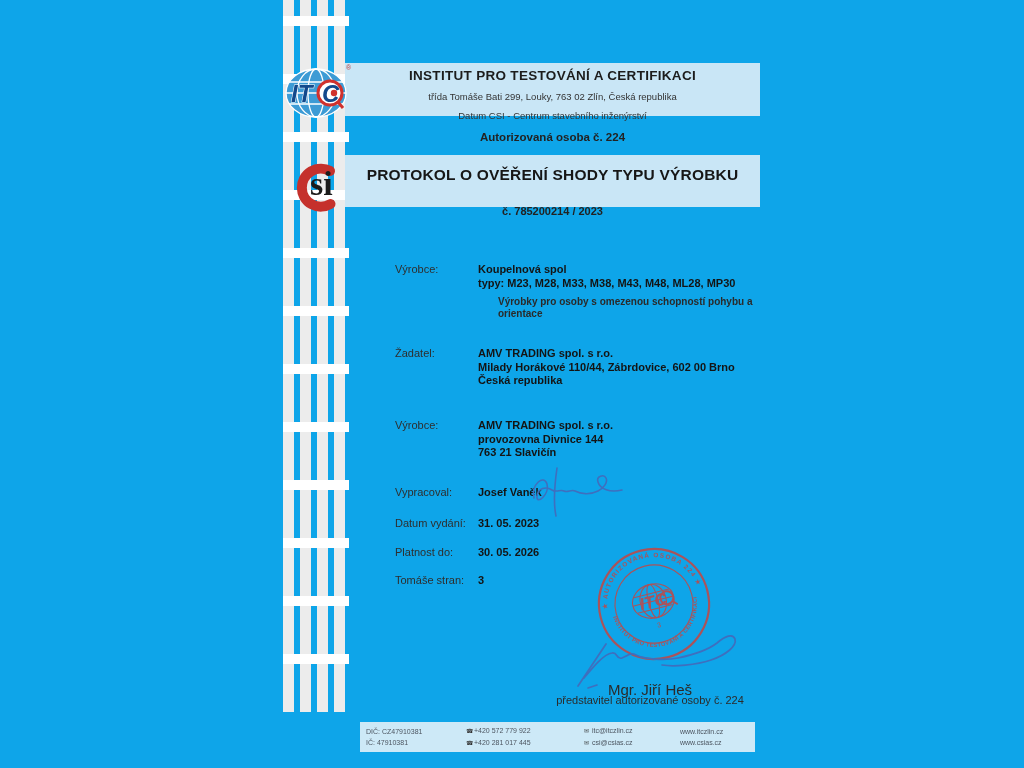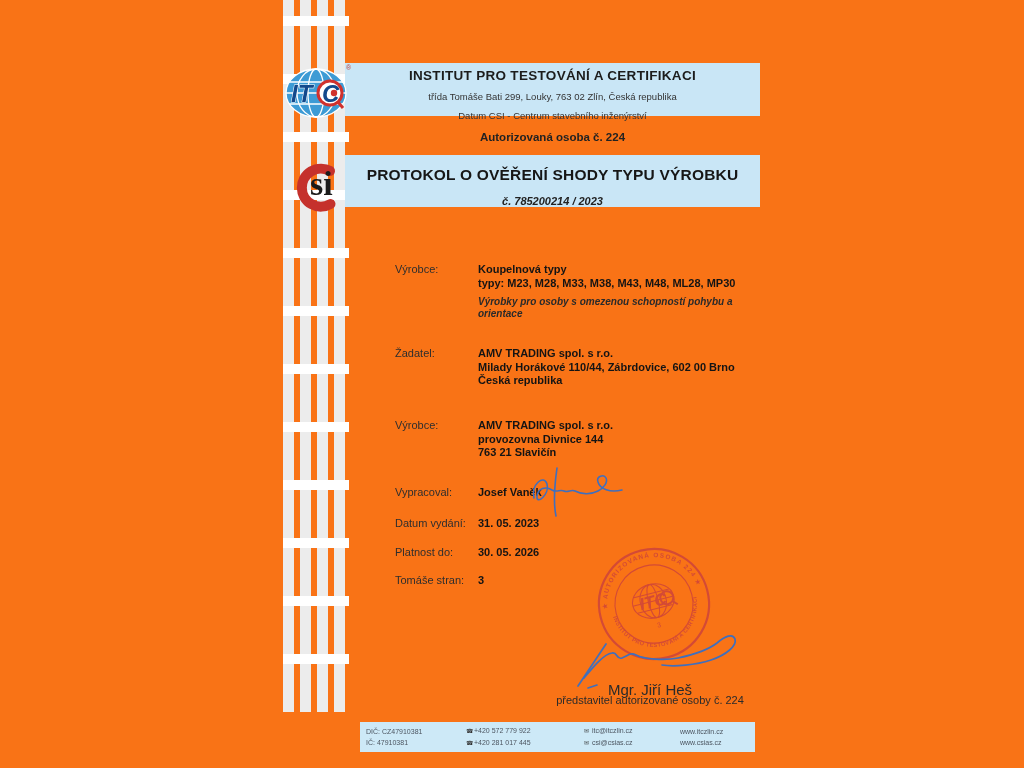--- a/index.html
+++ b/index.html
@@ -1,18 +1,18 @@
 <!DOCTYPE html>
 <html><head>
 <meta charset="utf-8">
 <style>
   * { margin:0; padding:0; box-sizing:border-box; }
   html,body { width:1024px; height:768px; background:#ffffff; }
   body { font-family:"Liberation Sans", sans-serif; color:#222; }
-  .doc { position:relative; width:1024px; height:768px; background:#f97316; overflow:hidden; }
+  .doc { position:relative; width:1024px; height:768px; background:#0ea5e9; overflow:hidden; }
 
   
   .watermark {
     position:absolute; left:283px; top:0; width:66px; height:712px;
     background:
       repeating-linear-gradient(0deg, rgba(255,255,255,0) 0 48px, #ffffff 48px 58px),
       repeating-linear-gradient(90deg, #ececec 0 11px, rgba(255,255,255,0) 11px 17px);
     z-index:0;
   }
 
@@ -20,31 +20,31 @@
 
   .header-box { left:345px; top:63px; width:415px; height:53px; padding-top:5px; }
   .org-name { font-size:13.5px; font-weight:bold; letter-spacing:.3px; color:#1c1c1c; }
   .org-sub  { font-size:9.5px; margin-top:8px; color:#333; }
 
   .authorized { position:absolute; left:345px; top:131px; width:415px; text-align:center;
                 font-size:11.5px; font-weight:bold; color:#222; z-index:2; }
 
   .title-box { left:345px; top:155px; width:415px; height:52px; padding-top:11px; }
   .title-main { font-size:15.5px; font-weight:bold; letter-spacing:.2px; color:#161616; }
-  .title-num  { font-size:11px; font-weight:bold; margin-top:11px; color:#222;font-style:italic; }
+  .title-num  { font-size:11px; font-weight:bold; margin-top:21px; color:#222; }
 
   .logo { position:absolute; z-index:3; }
   .itc-logo { left:283px; top:61px; width:72px; height:64px; }
   .csi-logo { left:286px; top:155px; width:66px; height:62px; }
 
   .flabel { position:absolute; left:395px; font-size:11px; color:#2e2e2e; z-index:2; }
   .fvalue { position:absolute; left:478px; font-size:11px; font-weight:bold; color:#141414;
             line-height:13.5px; z-index:2; }
-  .fnote  { position:absolute; left:478px; width:272px; font-size:10px; font-weight:bold;
-            font-style:italic; line-height:12px; color:#2a2a2a; z-index:2; }
+  .fnote  { position:absolute; left:498px; width:272px; font-size:10px; font-weight:bold;
+            line-height:12px; color:#2a2a2a; z-index:2; }
 
   .sig-vanek { position:absolute; left:526px; top:466px; width:104px; height:52px; z-index:4; }
 
   .stamp { position:absolute; left:594px; top:544px; width:120px; height:120px;
            transform:rotate(-14deg); opacity:.82; z-index:3; }
 
   .sig-hes { position:absolute; left:572px; top:626px; width:176px; height:66px; z-index:4; }
 
   .signatory-name { position:absolute; left:540px; top:681px; width:220px; text-align:center;
                     font-size:15px; color:#2b2b2b; z-index:5; }
@@ -99,21 +99,21 @@
     <text x="24" y="40" font-family="Liberation Serif, serif" font-weight="bold" font-size="34" fill="#1b1b1b">si</text>
   </svg>
 
   <div class="bluebox title-box">
     <div class="title-main">PROTOKOL O OVĚŘENÍ SHODY TYPU VÝROBKU</div>
     <div class="title-num">č.  785200214 / 2023</div>
   </div>
 
   <div class="flabel" style="top:263px">Výrobce:</div>
   <div class="fvalue" style="top:263px">
-    <div>Koupelnová typy</div>
+    <div>Koupelnová spol</div>
     <div>typy: M23, M28, M33, M38, M43, M48, ML28, MP30</div>
   </div>
   <div class="fnote" style="top:296px">Výrobky pro osoby s omezenou schopností pohybu a orientace</div>
 
   <div class="flabel" style="top:347px">Žadatel:</div>
   <div class="fvalue" style="top:347px">
     <div>AMV TRADING spol. s r.o.</div>
     <div>Milady Horákové 110/44, Zábrdovice, 602 00 Brno</div>
     <div>Česká republika</div>
   </div>

